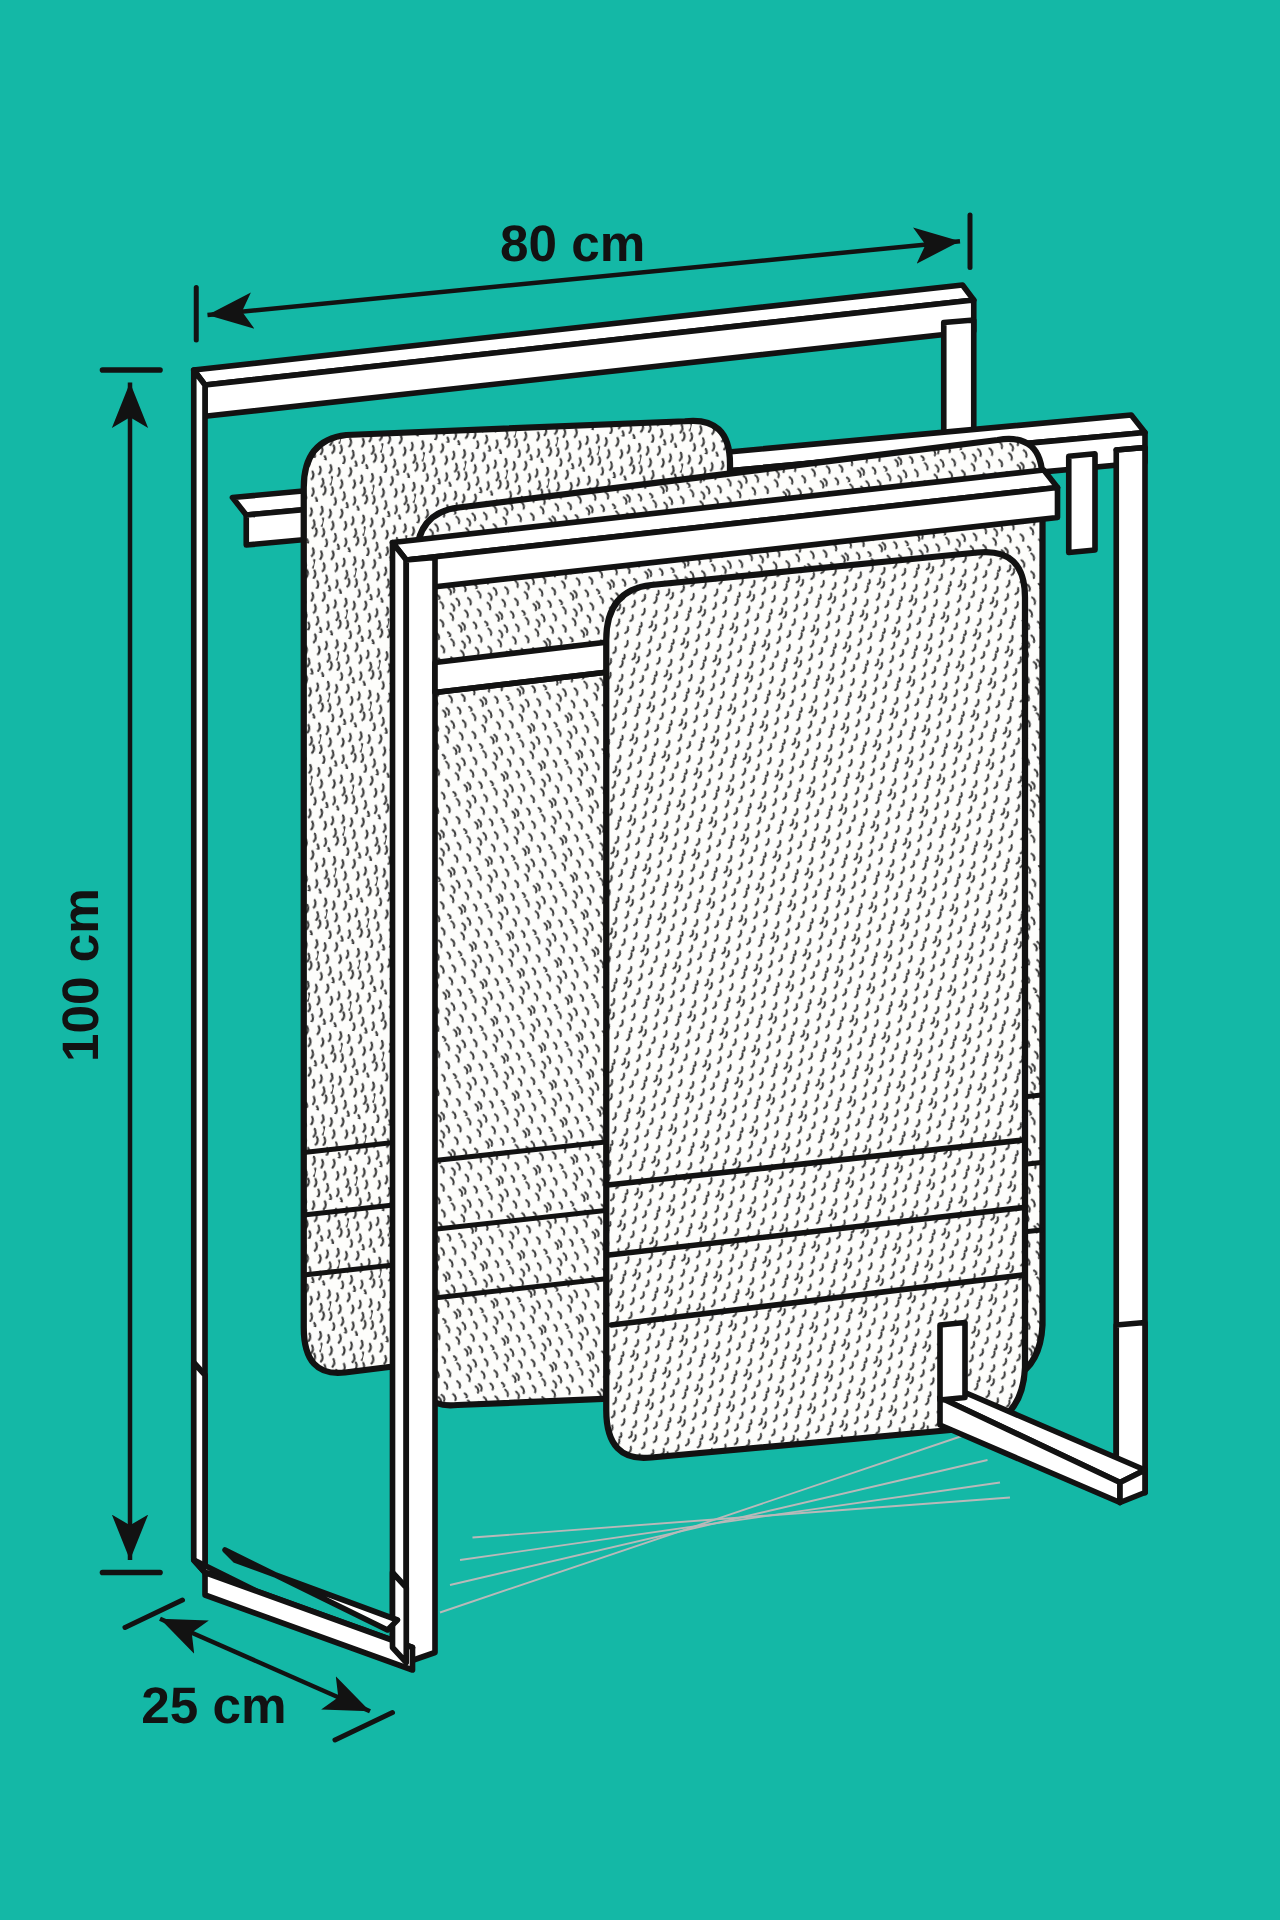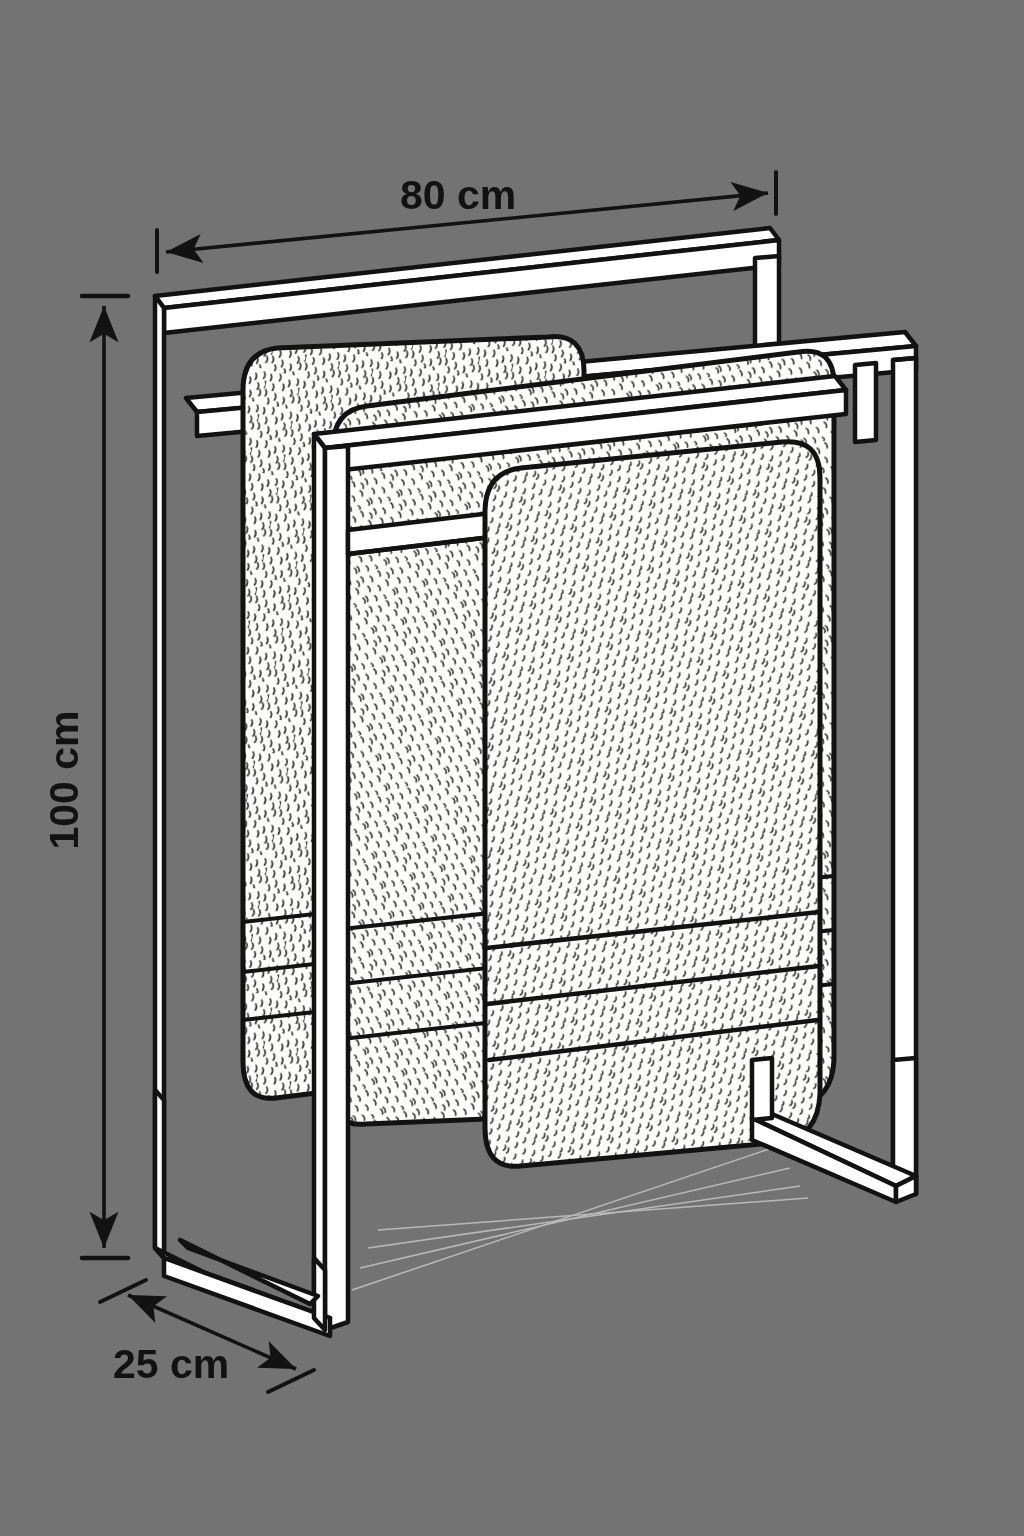--- a/index.html
+++ b/index.html
@@ -7,21 +7,21 @@
     padding: 0;
     background: #ffffff;
   }
   body {
     font-family: "Liberation Sans", sans-serif;
   }
   #stage {
     position: relative;
     width: 1024px;
     height: 1536px;
-    background: #737373;
+    background: #14b8a6;
     overflow: hidden;
   }
   #drawing {
     position: absolute;
     left: 0;
     top: 0;
     width: 1024px;
     height: 1536px;
     display: block;
   }

